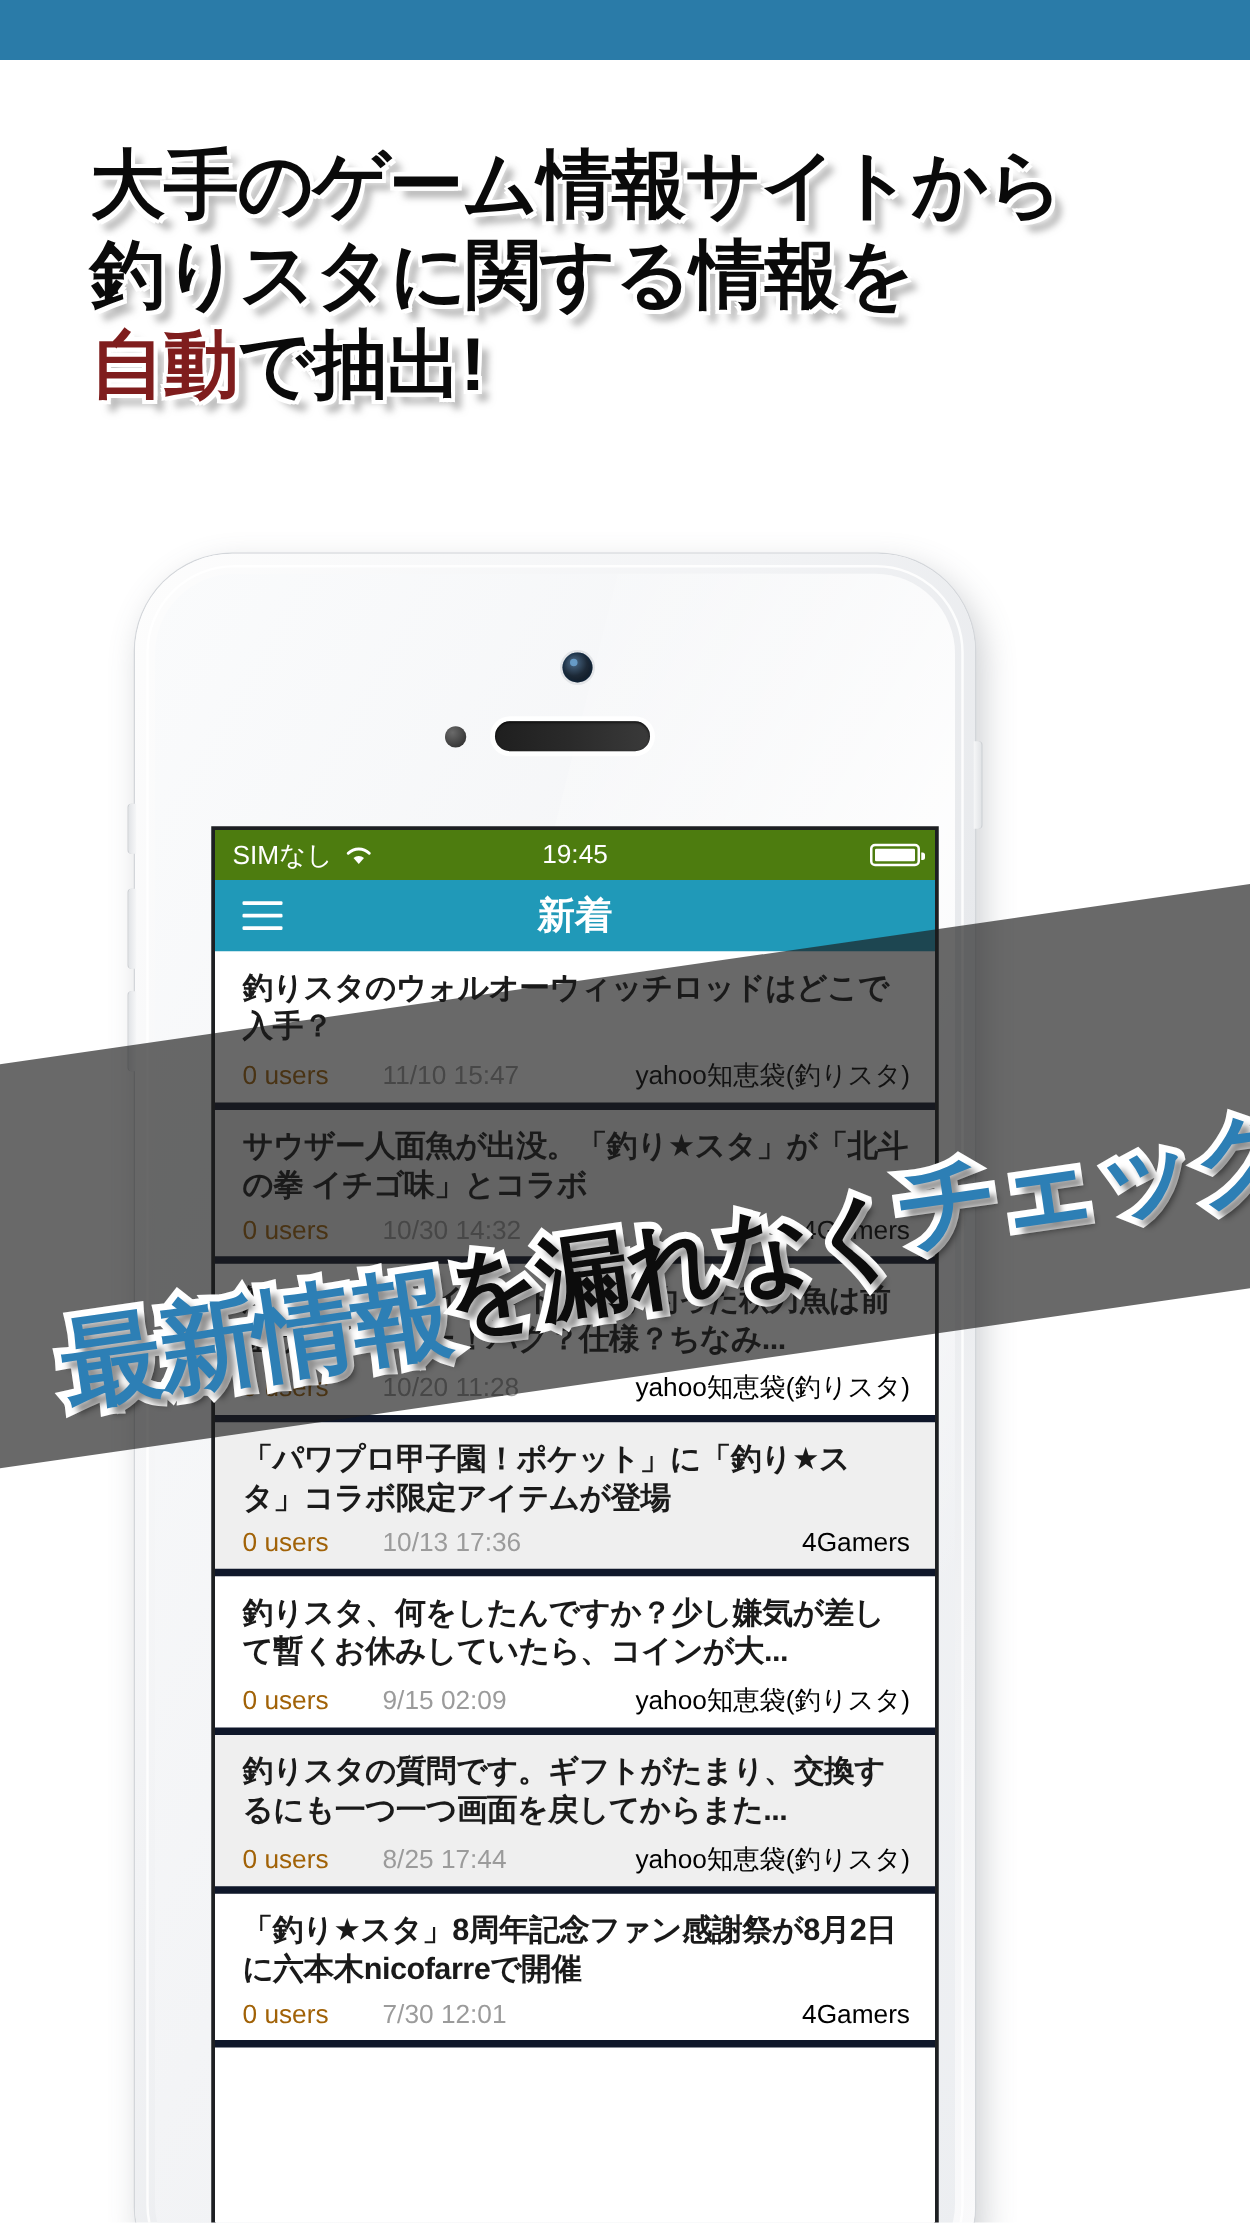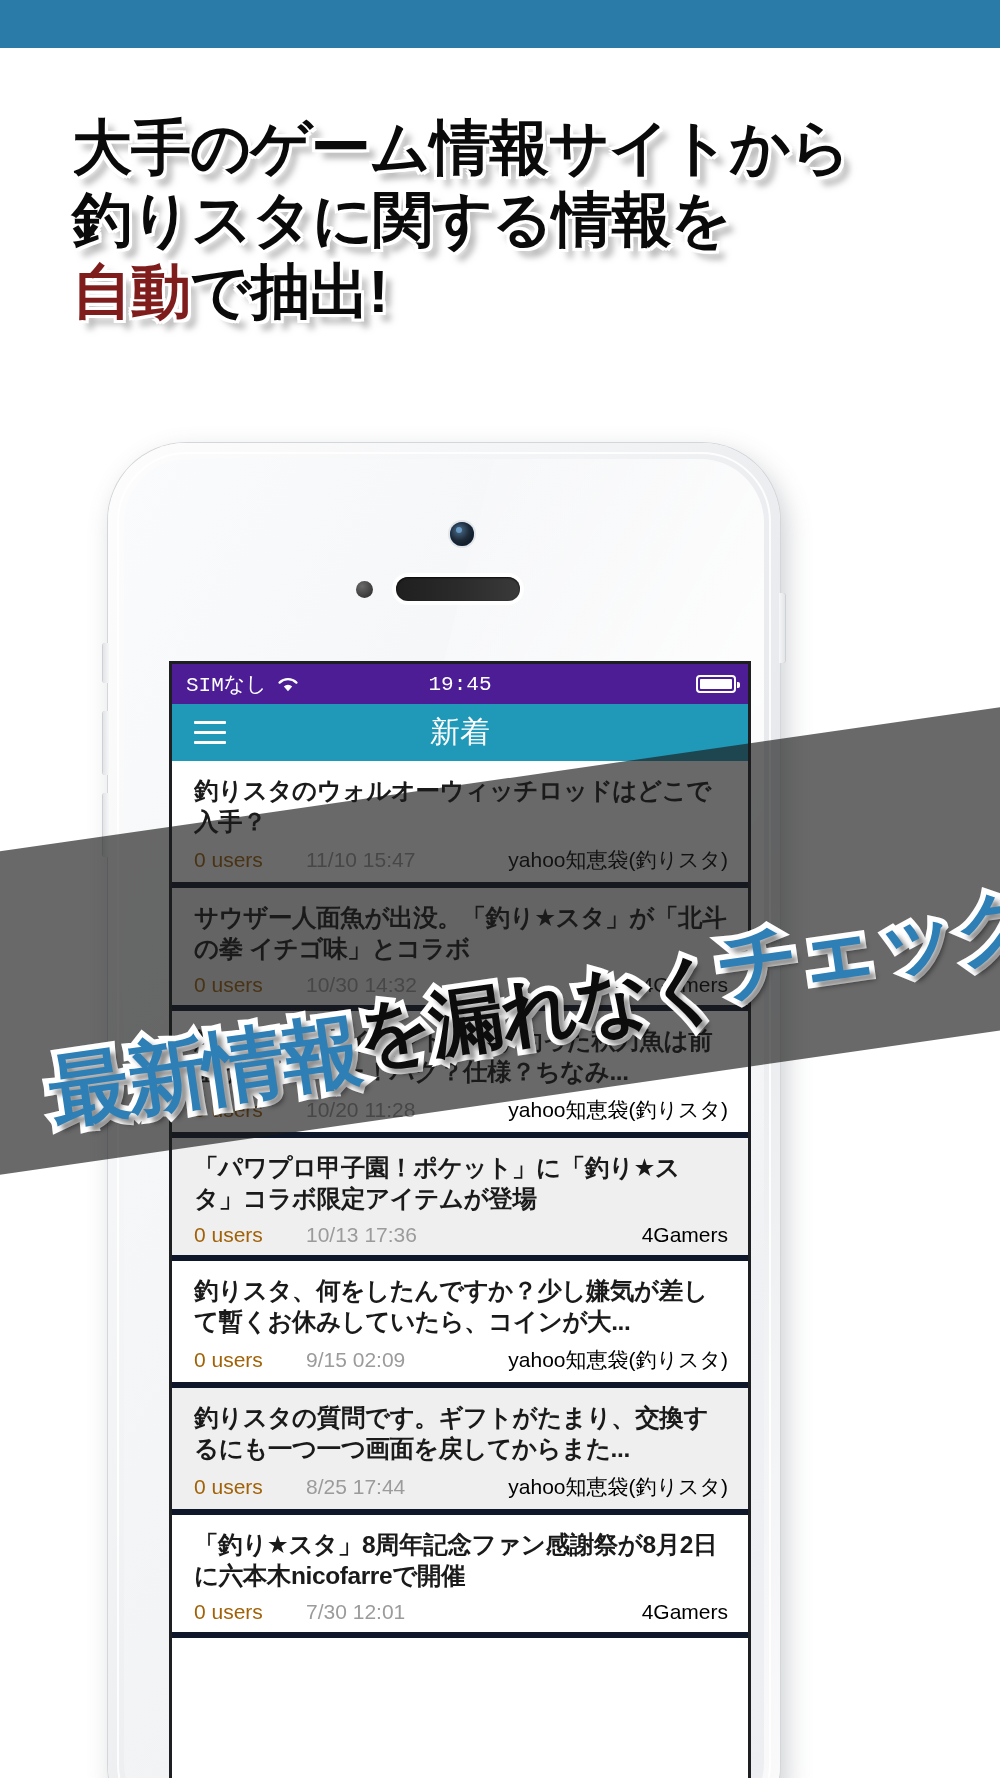--- a/index.html
+++ b/index.html
@@ -139,27 +139,26 @@
     position: absolute;
     left: 48px; top: 205px;
     width: 576px; height: 1163px;
     background: #ffffff;
     overflow: hidden;
     box-shadow: 0 0 0 3px #1d1f22;
   }
 
   .statusbar {
     height: 40px;
-    background: #4c1d95;
+    background: #4d7c0f;
     color: #ffffff;
     display: flex;
     align-items: center;
     position: relative;
     font-size: 21px;
-    font-family: Liberation Mono, monospace;
   }
   .sb-left {
     position: absolute;
     left: 14px;
     display: flex;
     align-items: center;
     gap: 9px;
   }
   .wifi-ico { display: block; }
   .sb-time {
@@ -214,21 +213,21 @@
     height: 3px;
     background: #ffffff;
     border-radius: 1px;
   }
   .nav-title {
     position: absolute;
     left: 0; right: 0;
     text-align: center;
     color: #ffffff;
     font-size: 30px;
-    font-weight: normal;
+    font-weight: bold;
   }
 
   
   .list { background: #ffffff; }
   .row {
     padding: 14px 20px 8px 22px;
     border-bottom: 6px solid #0f172a;
     box-sizing: border-box;
   }
   .row.alt { background: #efefef; }

